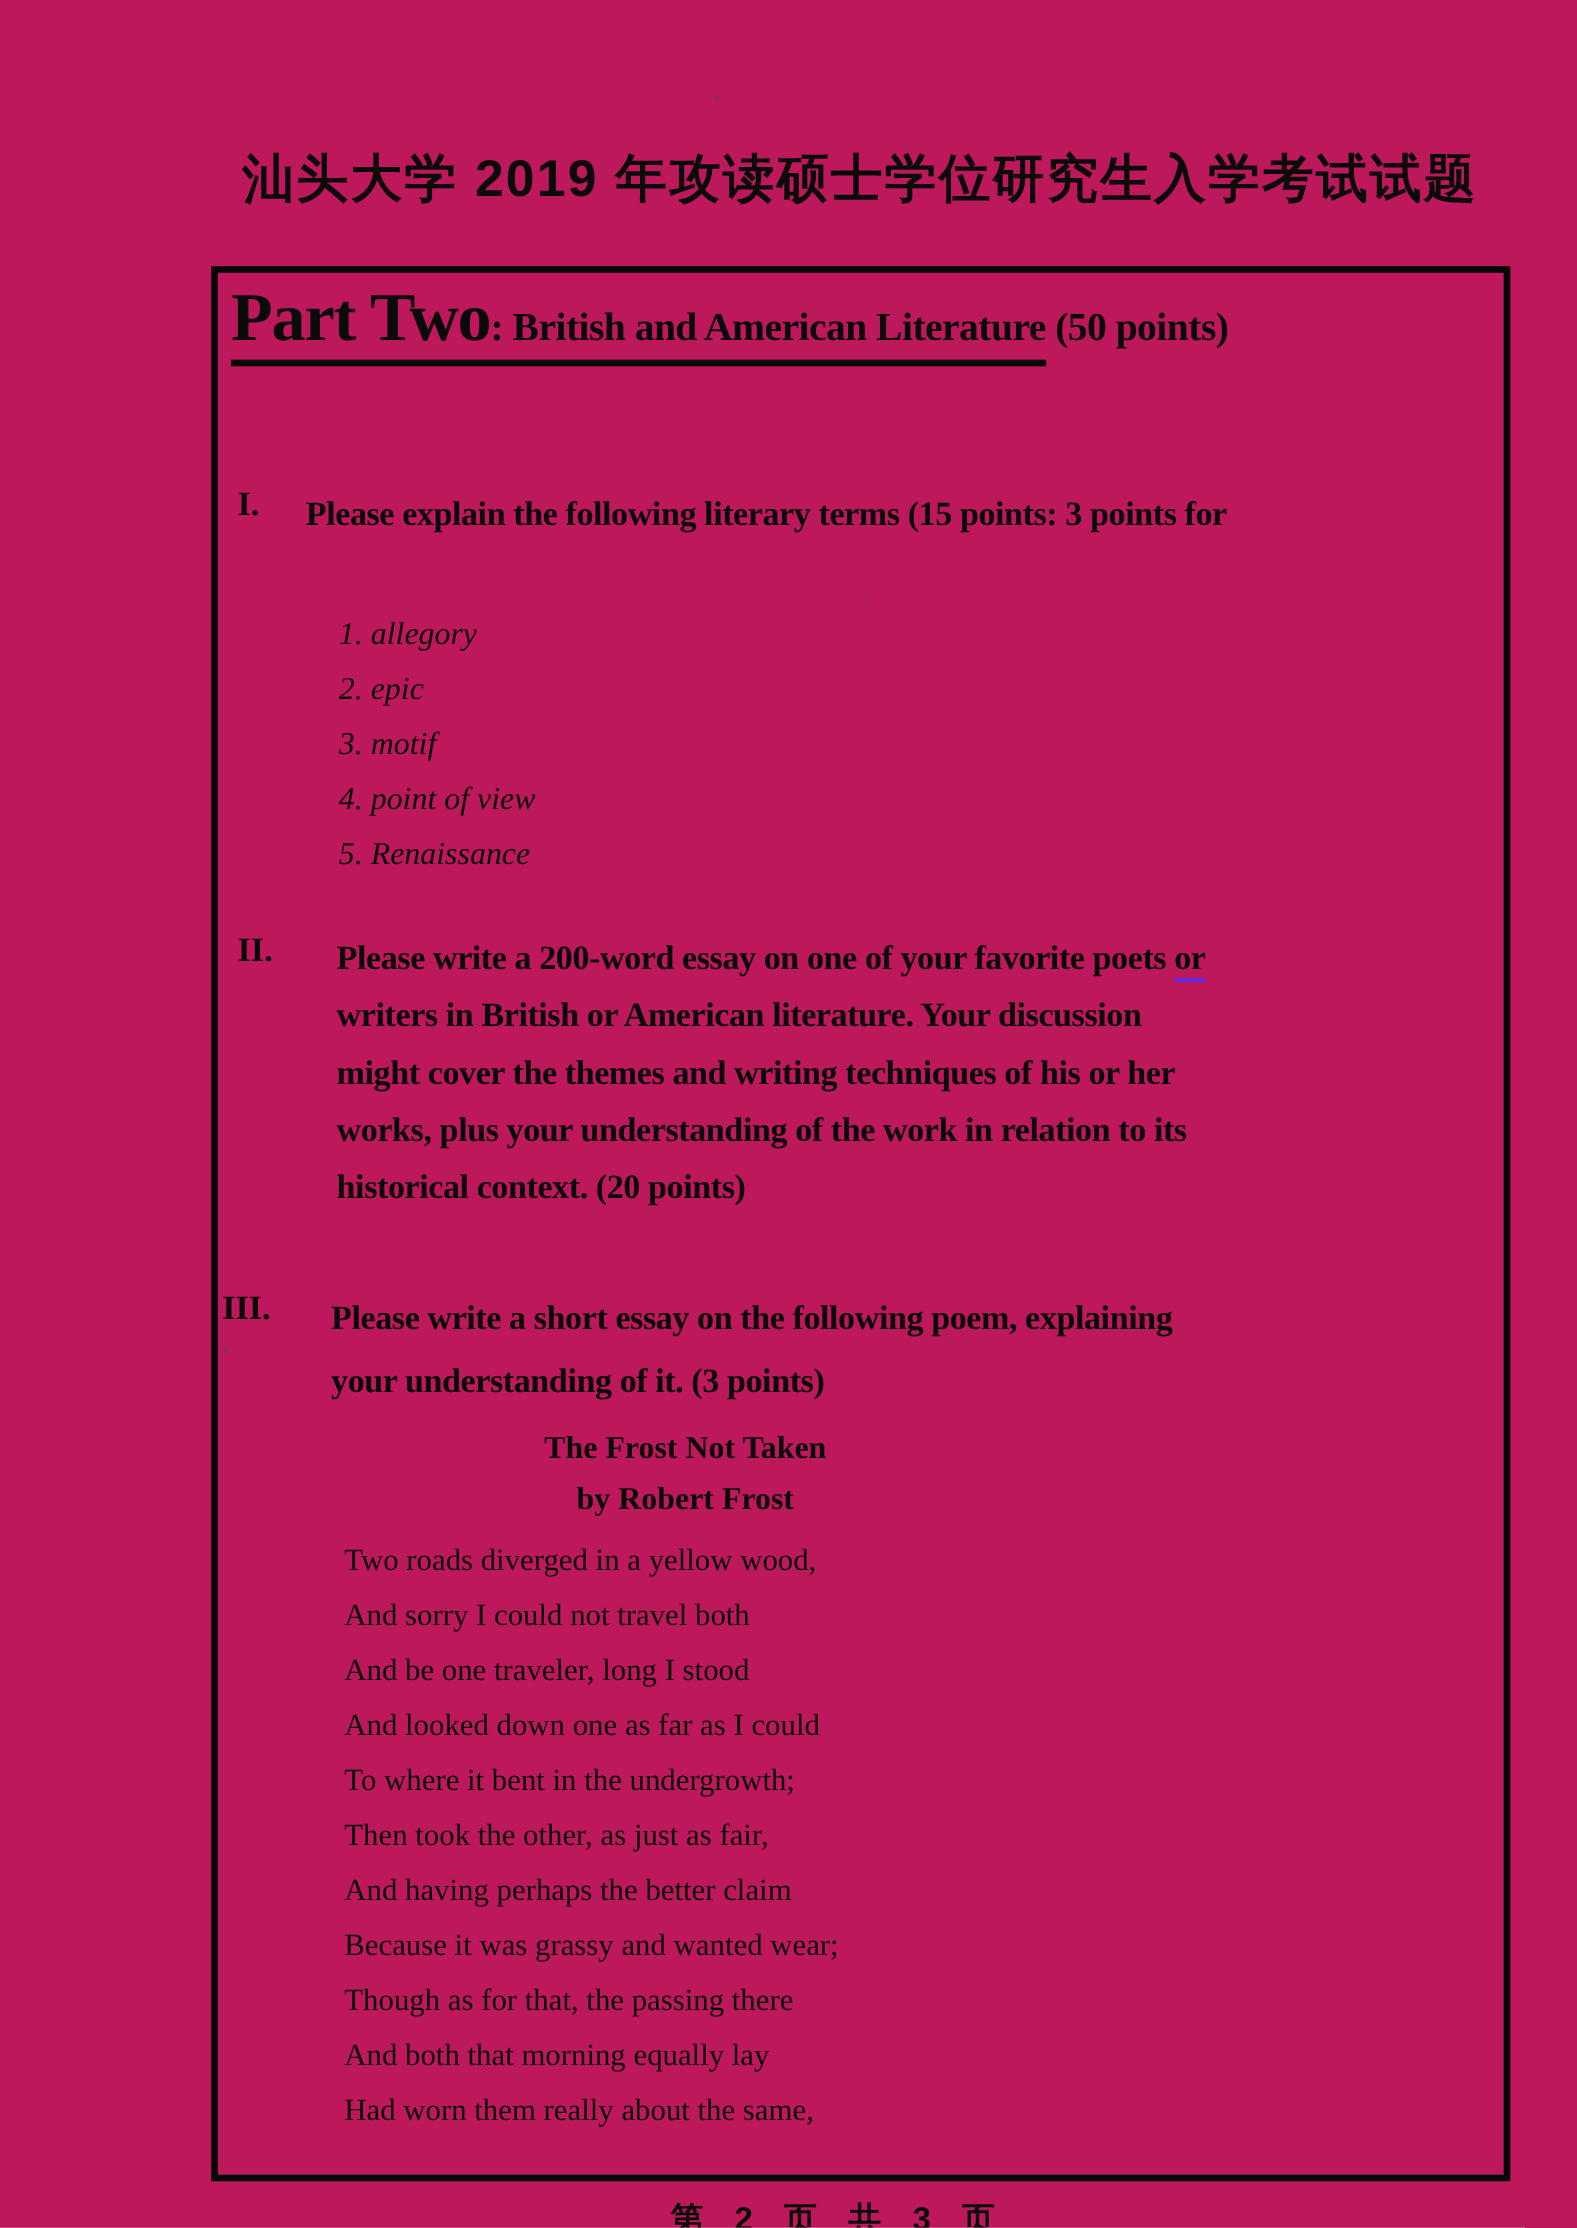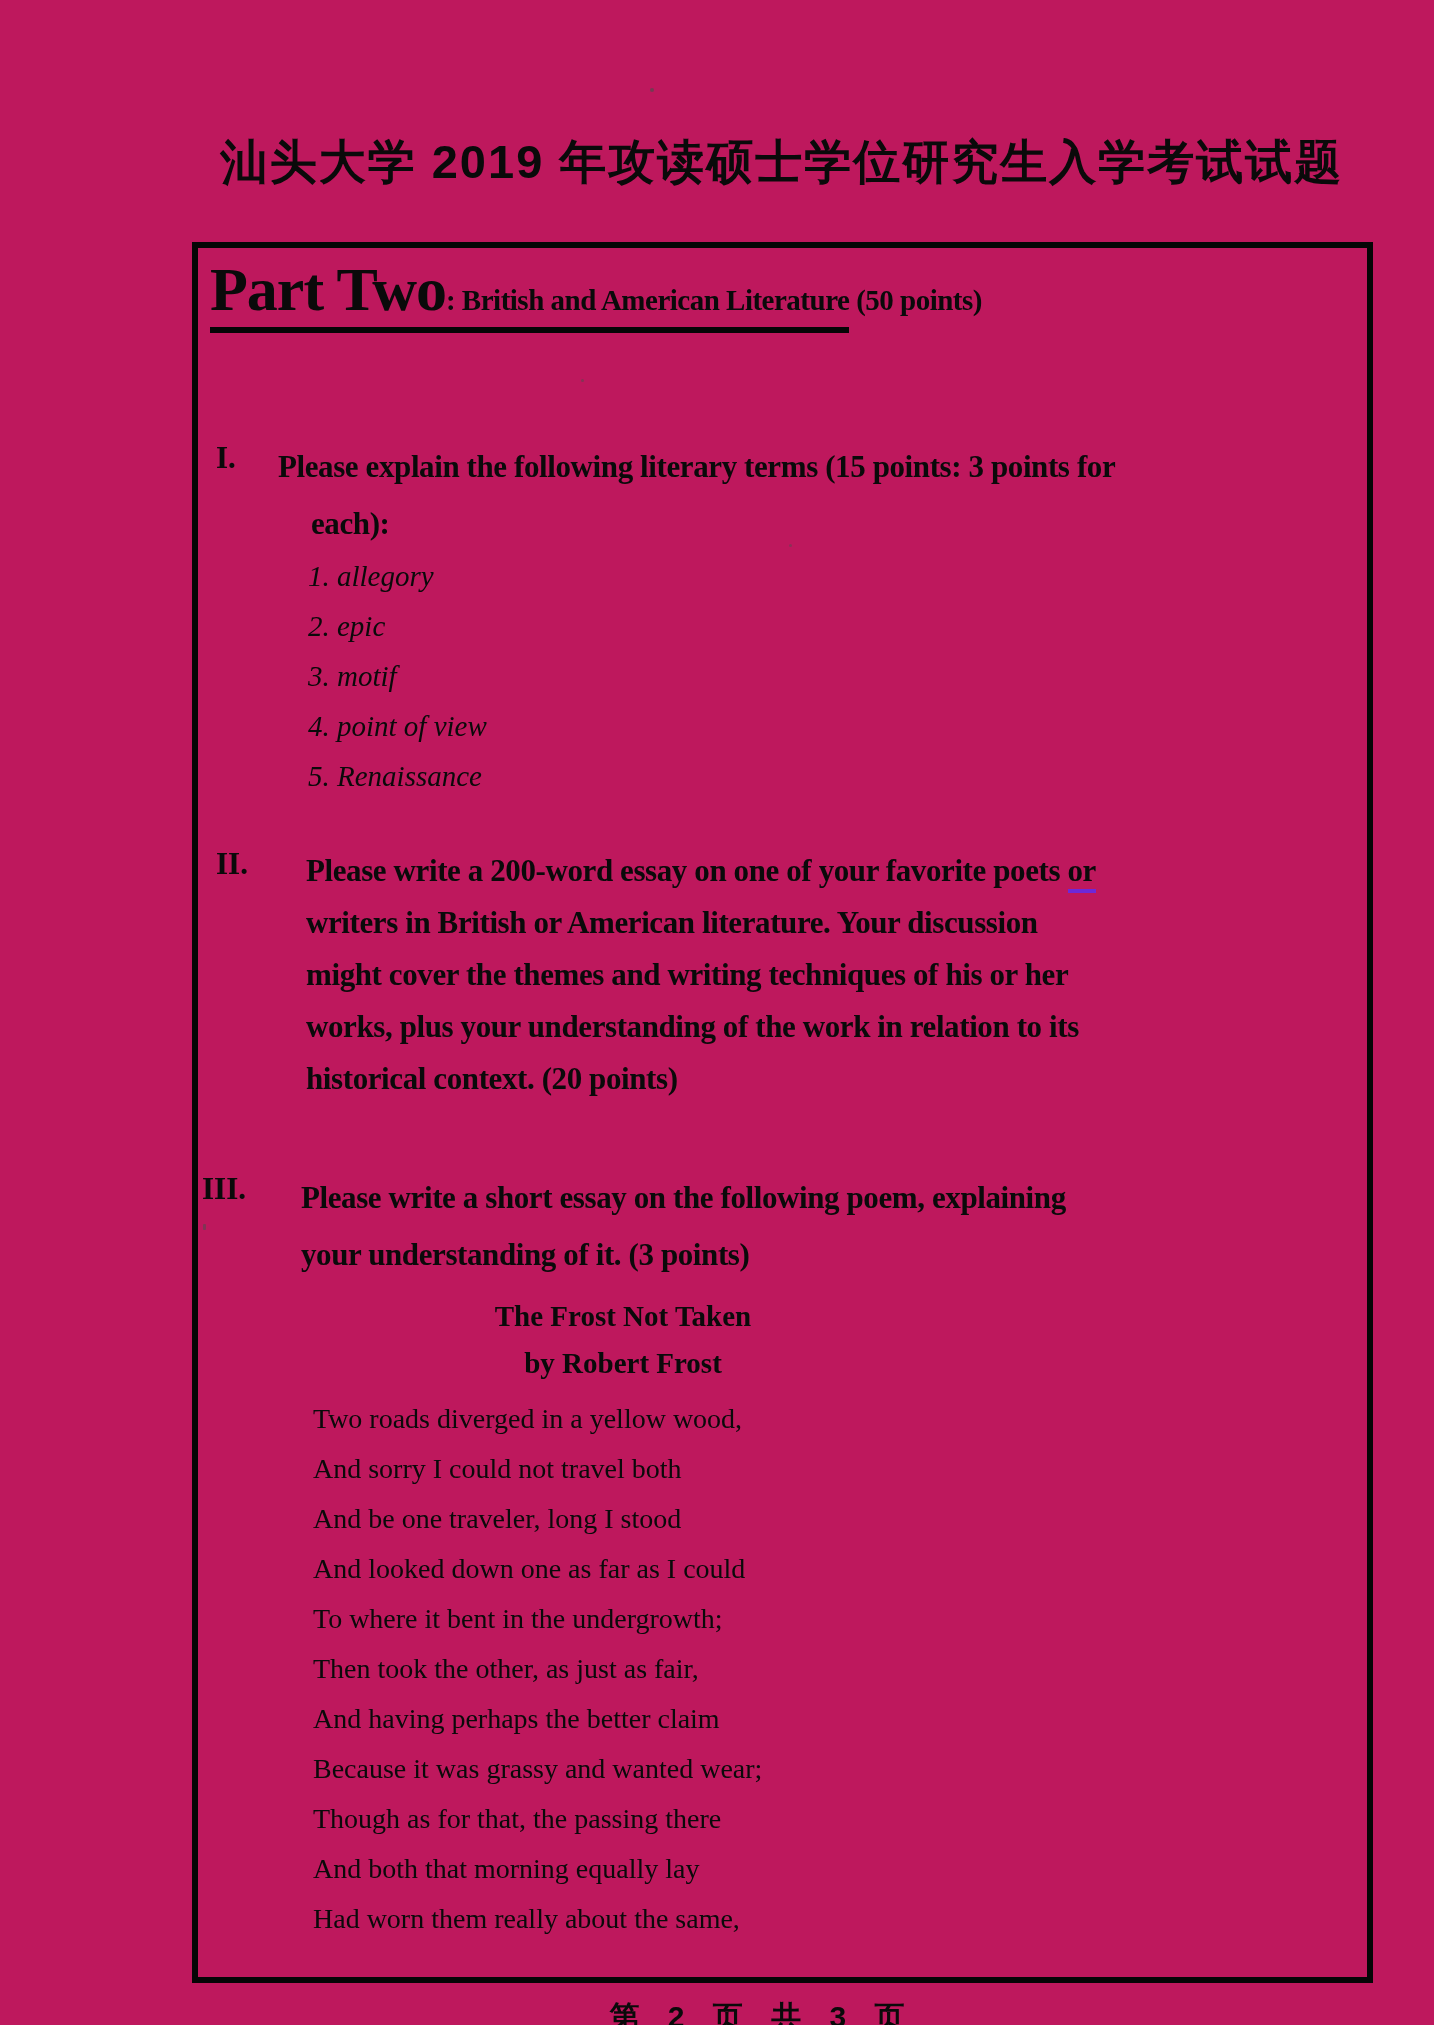--- a/index.html
+++ b/index.html
@@ -49,21 +49,21 @@
     display: inline-block;
     border-bottom: 6px solid #060606;
     padding-bottom: 2px;
   }
   .ph-big {
     font-size: 62px;
     font-weight: 700;
     letter-spacing: -1px;
   }
   .ph-sub {
-    font-size: 29px;
+    font-size: 36px;
     font-weight: 700;
     letter-spacing: -0.5px;
   }
   
   .sec-num {
     position: absolute;
     font-weight: 700;
     font-size: 31px;
     white-space: nowrap;
   }
@@ -152,21 +152,20 @@
   <div class="speck speck-3"></div>
   <div class="speck speck-4"></div>
 
   <div class="frame">
 
     <div class="part-heading"><span class="ph-underline"><span class="ph-big">Part Two</span><span class="ph-sub">: British and American Literature</span></span><span class="ph-sub"> (50 points)</span></div>
 
     <div class="sec-num" style="left:18px; top:192px;">I.</div>
     <div class="sec-text sec1-text" style="left:80px; top:190px;">
       <div class="line">Please explain the following literary terms (15 points: 3 points for</div>
-      <div class="line line2">each):</div>
     </div>
     <div class="term-list">
       <div class="term">1. allegory</div>
       <div class="term">2. epic</div>
       <div class="term">3. motif</div>
       <div class="term">4. point of view</div>
       <div class="term">5. Renaissance</div>
     </div>
 
     <div class="sec-num" style="left:18px; top:598px;">II.</div>

